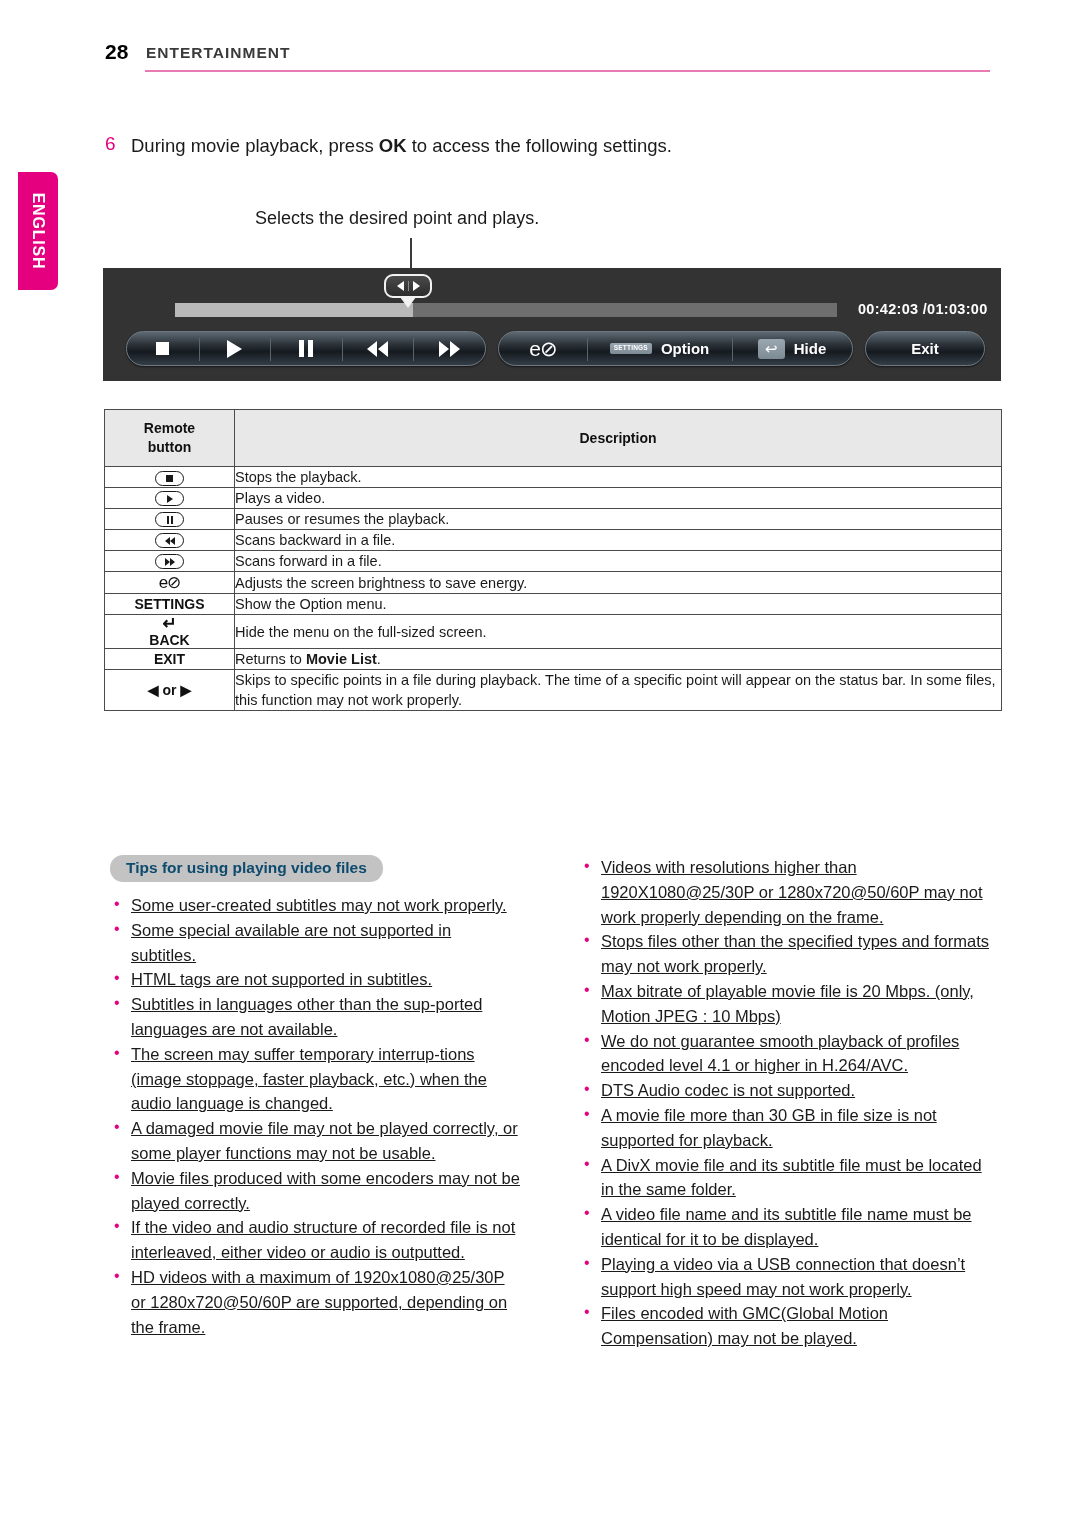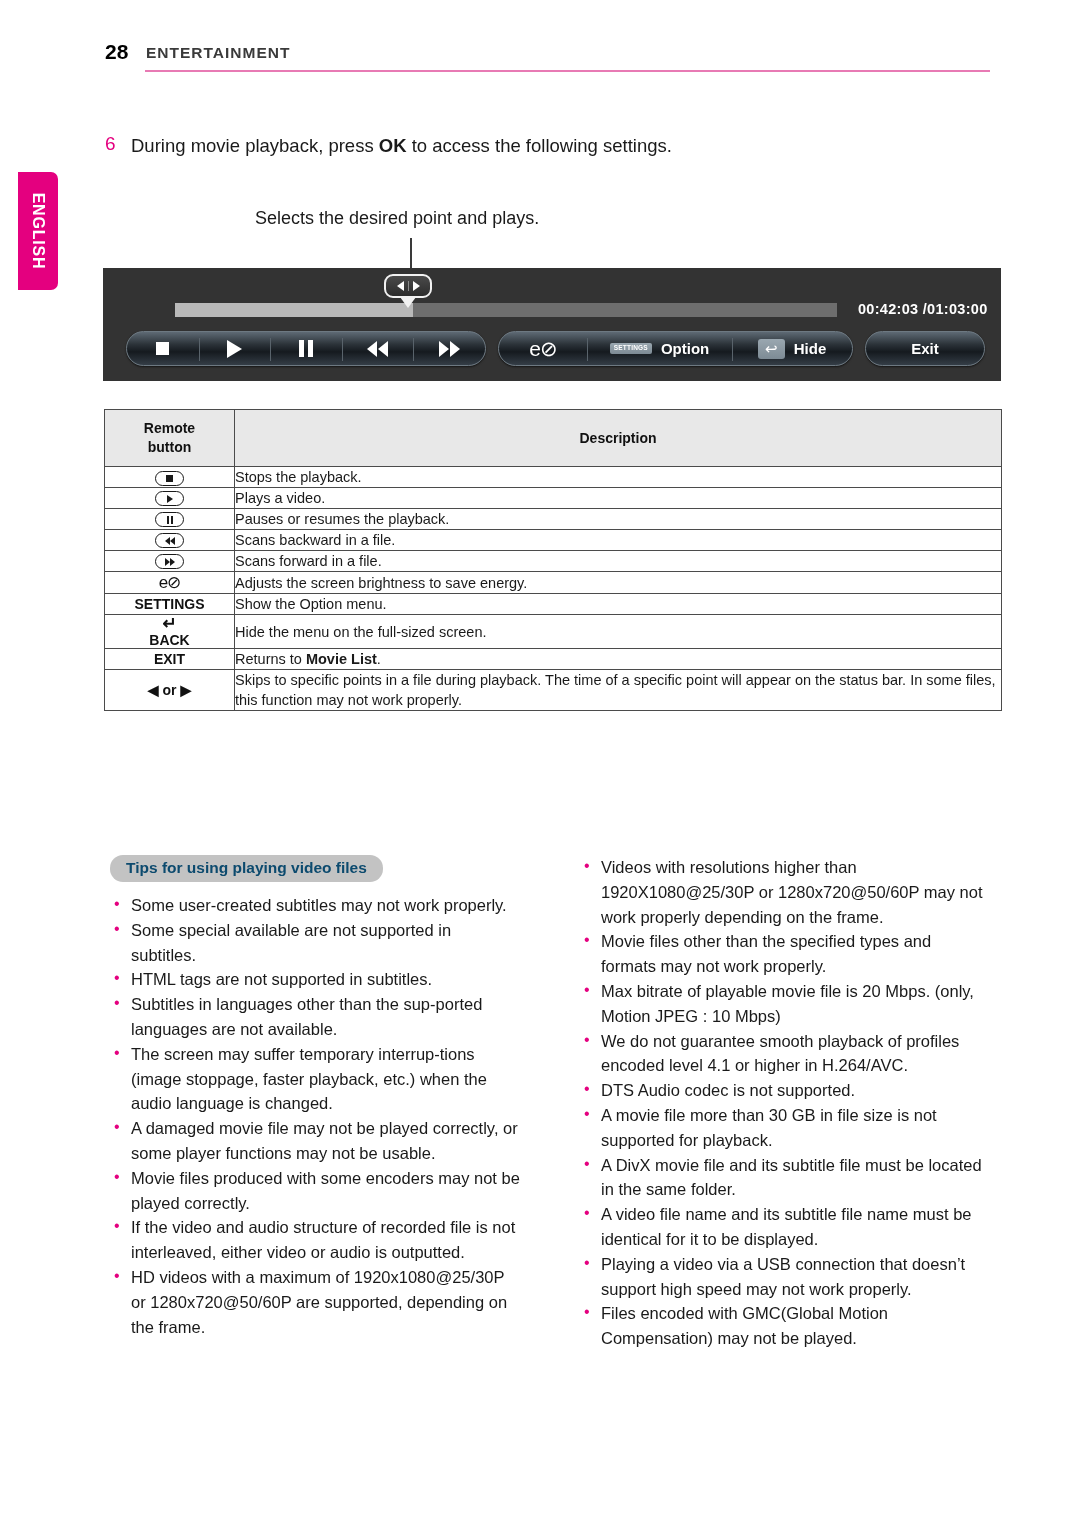--- a/index.html
+++ b/index.html
@@ -254,20 +254,21 @@
     line-height:24.8px;
     color:#1a1a1a;
   }
   .col-left  { left:110px; top:893px; }
   .col-right { left:580px; top:855px; }
   .bullet-list { list-style:none; margin:0; padding:0; }
   .bullet-list li {
     position:relative;
     padding-left:21px;
     margin:0 0 0 0;
+    text-decoration:underline;
   }
   .bullet-list li::before {
     content:"\2022";
     position:absolute; left:4px; top:-1px;
     color:#e4007f; font-size:16px;
   }
 </style>
 </head>
 <body>
 
@@ -439,21 +440,21 @@
       <li>A damaged movie file may not be played correctly, or some player functions may not be usable.</li>
       <li>Movie files produced with some encoders may not be played correctly.</li>
       <li>If the video and audio structure of recorded file is not interleaved, either video or audio is outputted.</li>
       <li>HD videos with a maximum of 1920x1080@25/30P or 1280x720@50/60P are supported, depending on the frame.</li>
     </ul>
 </div>
 
 <div class="col col-right">
   <ul class="bullet-list" id="tips-right">
       <li>Videos with resolutions higher than 1920X1080@25/30P or 1280x720@50/60P may not work properly depending on the frame.</li>
-      <li>Movie files other than the specified types and formats may not work properly.</li>
+      <li>Stops files other than the specified types and formats may not work properly.</li>
       <li>Max bitrate of playable movie file is 20 Mbps. (only, Motion JPEG : 10 Mbps)</li>
       <li>We do not guarantee smooth playback of profiles encoded level 4.1 or higher in H.264/AVC.</li>
       <li>DTS Audio codec is not supported.</li>
       <li>A movie file more than 30 GB in file size is not supported for playback.</li>
       <li>A DivX movie file and its subtitle file must be located in the same folder.</li>
       <li>A video file name and its subtitle file name must be identical for it to be displayed.</li>
       <li>Playing a video via a USB connection that doesn’t support high speed may not work properly.</li>
       <li>Files encoded with GMC(Global Motion Compensation) may not be played.</li>
     </ul>
 </div>

